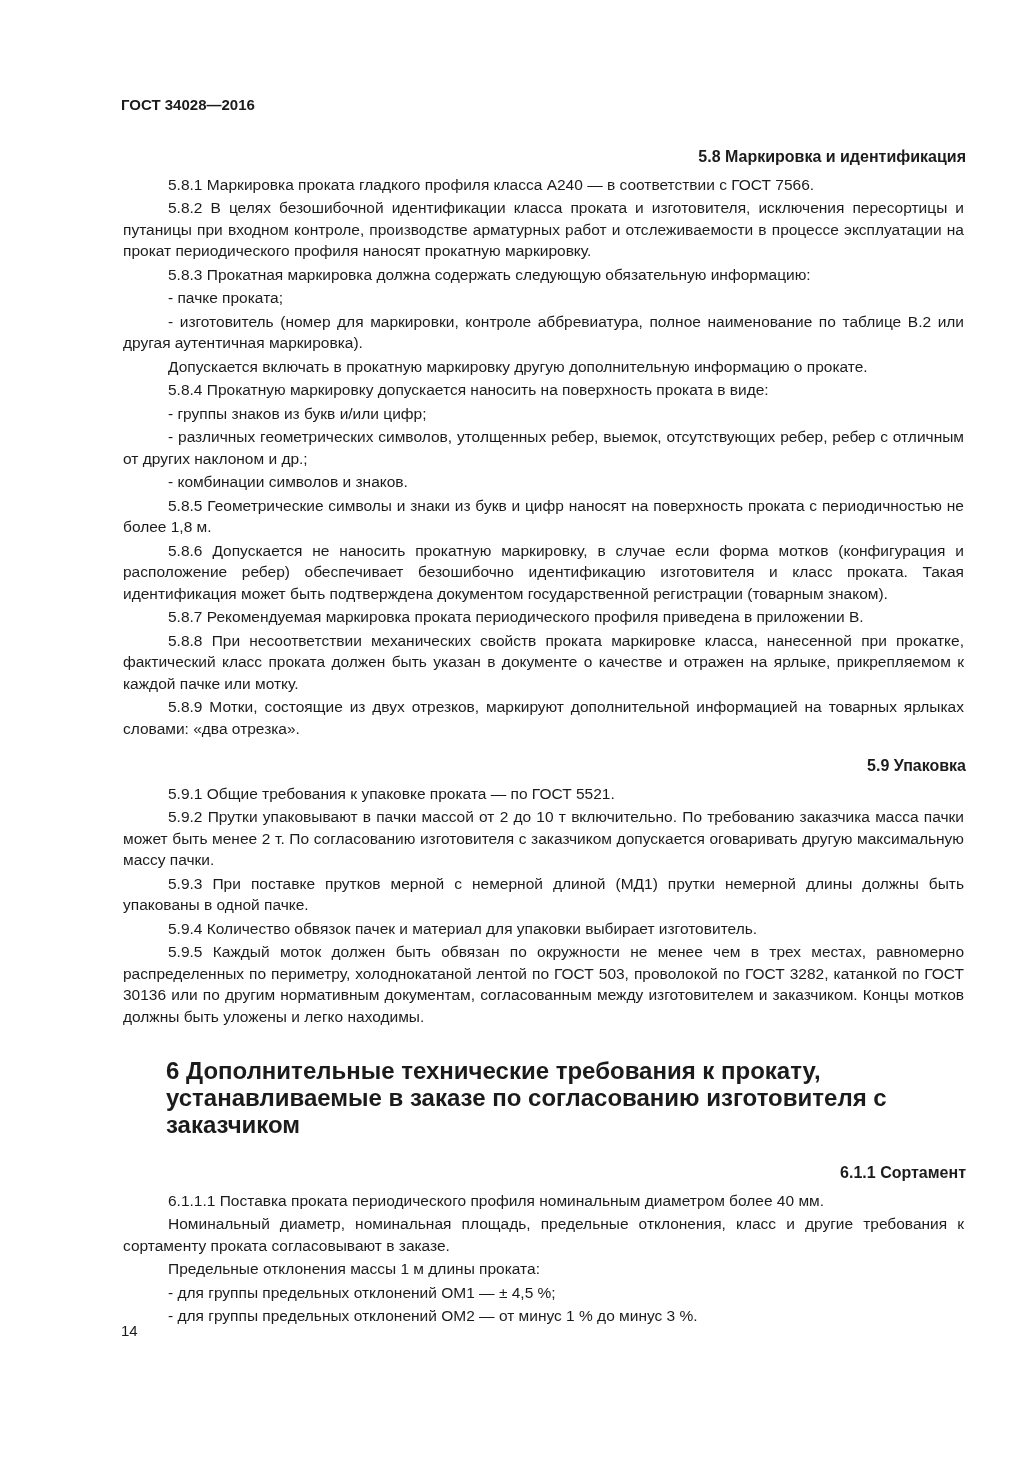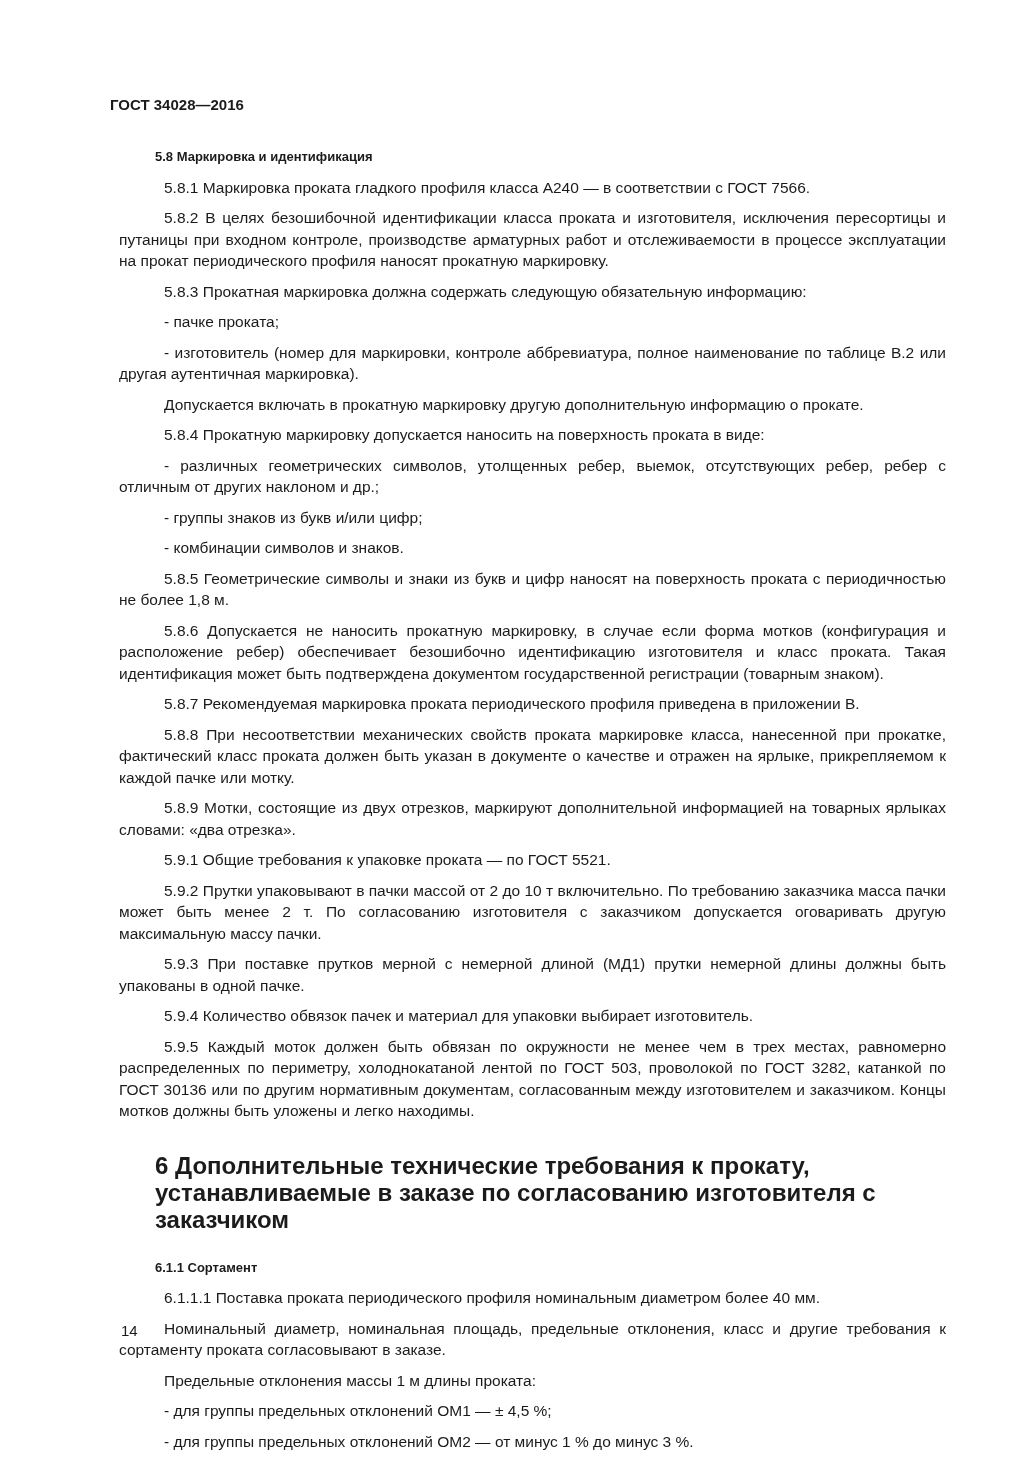--- a/index.html
+++ b/index.html
@@ -11,44 +11,44 @@
   }
   .page {
     position: relative;
     width: 1033px;
     height: 1461px;
     background: #ffffff;
     overflow: hidden;
   }
   .content {
     position: absolute;
-    left: 110px;
+    left: 121px;
     top: 96px;
     width: 845px;
   }
   .doc-header {
     font-weight: 700;
     font-size: 15px;
     line-height: 18px;
     margin: 0 0 32px 0;
   }
   .para, .list {
     font-size: 15.5px;
     line-height: 21.5px;
     text-align: justify;
     text-indent: 45px;
-    margin: 9px;
+    margin: 2px;
   }
   .h-sub {
-    font-size: 13px;
+    font-size: 16px;
     line-height: 21.5px;
     font-weight: 700;
     padding-left: 45px;
     margin: 16px 0 6px 0;
-    text-align: left;
+    text-align: right;
   }
   .h-main {
     font-size: 24px;
     line-height: 27px;
     font-weight: 700;
     padding-left: 45px;
     margin: 30px 0 24px 0;
     text-align: left;
   }
   .page-number {
@@ -67,28 +67,29 @@
     <div class="doc-header">ГОСТ 34028—2016</div>
     <div>
         <div class="h-sub">5.8 Маркировка и идентификация</div>
         <div class="para">5.8.1 Маркировка проката гладкого профиля класса А240 — в соответствии с ГОСТ 7566.</div>
         <div class="para">5.8.2 В целях безошибочной идентификации класса проката и изготовителя, исключения пересортицы и путаницы при входном контроле, производстве арматурных работ и отслеживаемости в процессе эксплуатации на прокат периодического профиля наносят прокатную маркировку.</div>
         <div class="para">5.8.3 Прокатная маркировка должна содержать следующую обязательную информацию:</div>
         <div class="list">- пачке проката;</div>
         <div class="list">- изготовитель (номер для маркировки, контроле аббревиатура, полное наименование по таблице В.2 или другая аутентичная маркировка).</div>
         <div class="para">Допускается включать в прокатную маркировку другую дополнительную информацию о прокате.</div>
         <div class="para">5.8.4 Прокатную маркировку допускается наносить на поверхность проката в виде:</div>
+        <div class="list">- группы знаков из букв и/или цифр;</div>
         <div class="list">- различных геометрических символов, утолщенных ребер, выемок, отсутствующих ребер, ребер с отличным от других наклоном и др.;</div>
-        <div class="list">- группы знаков из букв и/или цифр;</div>
         <div class="list">- комбинации символов и знаков.</div>
         <div class="para">5.8.5 Геометрические символы и знаки из букв и цифр наносят на поверхность проката с периодичностью не более 1,8 м.</div>
         <div class="para">5.8.6 Допускается не наносить прокатную маркировку, в случае если форма мотков (конфигурация и расположение ребер) обеспечивает безошибочно идентификацию изготовителя и класс проката. Такая идентификация может быть подтверждена документом государственной регистрации (товарным знаком).</div>
         <div class="para">5.8.7 Рекомендуемая маркировка проката периодического профиля приведена в приложении В.</div>
         <div class="para">5.8.8 При несоответствии механических свойств проката маркировке класса, нанесенной при прокатке, фактический класс проката должен быть указан в документе о качестве и отражен на ярлыке, прикрепляемом к каждой пачке или мотку.</div>
         <div class="para">5.8.9 Мотки, состоящие из двух отрезков, маркируют дополнительной информацией на товарных ярлыках словами: «два отрезка».</div>
+        <div class="h-sub">5.9 Упаковка</div>
         <div class="para">5.9.1 Общие требования к упаковке проката — по ГОСТ 5521.</div>
         <div class="para">5.9.2 Прутки упаковывают в пачки массой от 2 до 10 т включительно. По требованию заказчика масса пачки может быть менее 2 т. По согласованию изготовителя с заказчиком допускается оговаривать другую максимальную массу пачки.</div>
         <div class="para">5.9.3 При поставке прутков мерной с немерной длиной (МД1) прутки немерной длины должны быть упакованы в одной пачке.</div>
         <div class="para">5.9.4 Количество обвязок пачек и материал для упаковки выбирает изготовитель.</div>
         <div class="para">5.9.5 Каждый моток должен быть обвязан по окружности не менее чем в трех местах, равномерно распределенных по периметру, холоднокатаной лентой по ГОСТ 503, проволокой по ГОСТ 3282, катанкой по ГОСТ 30136 или по другим нормативным документам, согласованным между изготовителем и заказчиком. Концы мотков должны быть уложены и легко находимы.</div>
         <div class="h-main">6 Дополнительные технические требования к прокату, устанавливаемые в заказе по согласованию изготовителя с заказчиком</div>
         <div class="h-sub">6.1.1 Сортамент</div>
         <div class="para">6.1.1.1 Поставка проката периодического профиля номинальным диаметром более 40 мм.</div>
         <div class="para">Номинальный диаметр, номинальная площадь, предельные отклонения, класс и другие требования к сортаменту проката согласовывают в заказе.</div>
         <div class="para">Предельные отклонения массы 1 м длины проката:</div>

